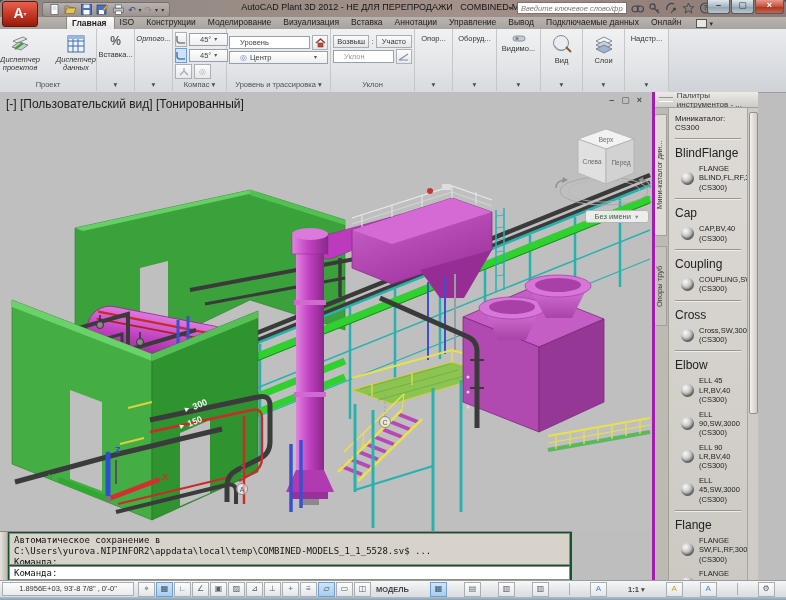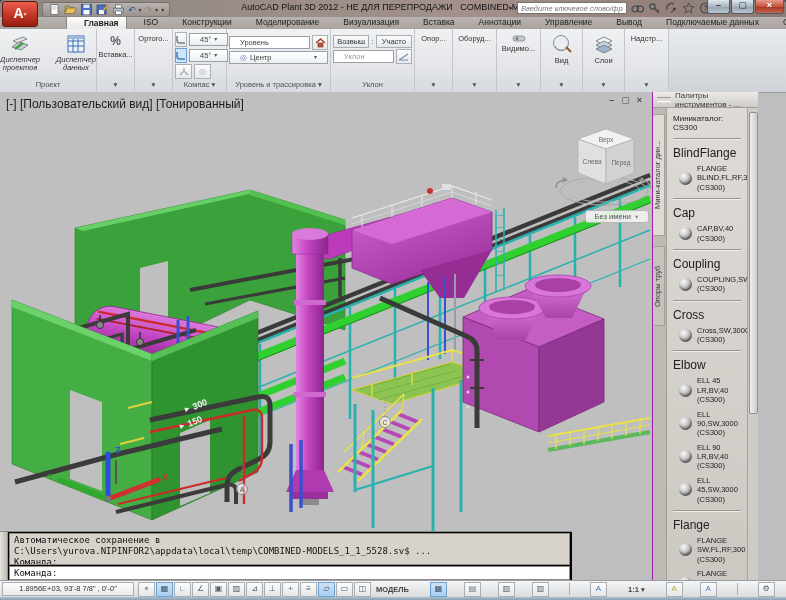--- a/index.html
+++ b/index.html
@@ -29,21 +29,21 @@
   .icbtn{width:13px;height:12px;display:inline-block;}
   #winbtns{position:absolute;right:2px;top:0;display:flex;}
   .wbtn{width:21px;height:13px;border:1px solid #4f5a66;border-top:none;text-align:center;
     line-height:11px;font-size:9px;color:#2c3540;font-weight:bold;
     background:linear-gradient(180deg,#dfe7ee,#a9b6c2 50%,#93a2b0 52%,#b9c5cf);
     border-radius:0 0 3px 3px;margin-left:1px;}
   .wbtn.close{width:27px;background:linear-gradient(180deg,#e8998c,#c4523d 50%,#a83420 52%,#c2664f);color:#fff;}
   
   #tabrow{position:absolute;left:0;top:17px;width:786px;height:12px;
     background:linear-gradient(180deg,#b9b4af,#a8a39e);display:flex;align-items:flex-end;padding-left:66px;box-sizing:border-box;}
-  .rtab{font-size:8.5px;color:#1d1d1d;padding:1px 7px 1px 17px;white-space:nowrap;margin-top:9px;}
+  .rtab{font-size:8.5px;color:#1d1d1d;padding:1px 7px 1px 5px;white-space:nowrap;margin-top:9px;}
   .rtab.active{background:linear-gradient(180deg,#fdfdfd,#e9e7e4);border:1px solid #8d8judge:none;
     border:1px solid #8d8882;border-bottom:none;border-radius:2px 2px 0 0;font-weight:bold;}
   #tab-extra{margin-left:8px;font-size:7px;color:#333;display:flex;align-items:center;gap:2px;padding-bottom:1px;}
   #tab-extra .box{width:9px;height:7px;border:1px solid #555;background:#e8e6e2;display:inline-block;}
   
   #ribbon{position:absolute;left:0;top:29px;width:786px;height:63px;
     background:linear-gradient(180deg,#f0f1f2 0%,#e3e5e8 60%,#d7dade 100%);
     border-bottom:1px solid #9a9da1;display:flex;}
   .rpanel{position:relative;height:62px;border-right:1px solid #c3c6ca;box-sizing:border-box;padding:2px 2px 12px 2px;}
   .plabel{position:absolute;left:0;right:0;bottom:0;height:11px;text-align:center;
@@ -66,21 +66,21 @@
   
   #viewport{position:absolute;left:0;top:92px;width:652px;height:439px;background:#bfbfbf;}
   #viewport svg{display:block;}
   #vp-label{position:absolute;left:6px;top:5px;font-size:12px;color:#1c1c1c;}
   #vp-ctrls{position:absolute;right:10px;top:3px;display:flex;gap:7px;font-size:9px;color:#4a4a4a;font-weight:bold;}
   #view-pill{position:absolute;right:3px;top:118px;width:62px;height:11px;
     background:rgba(242,242,242,.9);border:1px solid #b5b5b5;border-radius:3px;
     font-size:7.5px;color:#555;display:flex;align-items:center;justify-content:center;gap:3px;}
   #view-pill .arr{font-size:5.5px;color:#888;}
   
-  #cmdwin{position:absolute;left:0;top:531px;width:572px;height:49px;background:#000000;
+  #cmdwin{position:absolute;left:0;top:531px;width:572px;height:49px;background:#14532d;
     border-top:1px solid #8a8a8a;display:flex;}
   #cmd-grip{width:7px;background:linear-gradient(90deg,#e7e4df,#bcb8b2);border-right:1px solid #9a968f;}
   #cmd-main{flex:1;display:flex;flex-direction:column;font-family:"DejaVu Sans Mono","Liberation Mono",monospace;}
   #cmd-history{flex:1;background:#d7d3cb;border:1px solid #8f8b84;margin:1px 2px 0 1px;
     font-size:9px;color:#111;padding:1px 4px;overflow:hidden;line-height:11px;}
   #cmd-input{height:12px;background:#fff;border:1px solid #8f8b84;margin:1px 2px 1px 1px;
     font-size:9px;color:#111;padding:0 4px;line-height:12px;}
   
   #statusbar{position:absolute;left:0;top:580px;width:786px;height:17px;
     background:linear-gradient(180deg,#f5f6f7,#d9dbde);border-top:1px solid #9a9da1;
@@ -88,21 +88,21 @@
   #coords{min-width:124px;height:12px;font-size:7.5px;color:#333;background:linear-gradient(#fdfdfd,#e9ebed);
     border:1px solid #a9aeb3;text-align:center;line-height:12px;padding:0 3px;margin-right:3px;white-space:nowrap;}
   .sbtn{width:15px;height:13px;border:1px solid #a9aeb3;background:linear-gradient(#fcfcfd,#e3e6e9);
     font-size:8px;color:#5a6068;text-align:center;line-height:12px;flex:none;}
   .sbtn.on{background:linear-gradient(#cfe4f7,#a8cdec);border-color:#6f9fd0;color:#2c4a66;}
   .slabel{font-size:7.5px;font-weight:bold;color:#444;padding:0 4px;white-space:nowrap;}
   .ssep{width:1px;height:12px;background:#aab0b5;margin:0 3px;flex:none;}
   #sb-right{margin-left:auto;display:flex;align-items:center;gap:17px;}
   
   #palette{position:absolute;left:652px;top:92px;width:106px;height:488px;background:#c8c5c0;
-    border-left:1px solid #a21caf;box-sizing:border-box;}
+    border-left:3px solid #a21caf;box-sizing:border-box;}
   #pal-header{height:15px;background:linear-gradient(180deg,#ecebe8,#cfccc7);
     border-bottom:1px solid #a29e98;font-size:8px;color:#3a3a3a;display:flex;align-items:center;padding:0 4px;gap:4px;}
   #pal-grip{width:18px;height:3px;border-top:1px solid #9a968f;border-bottom:1px solid #fff;}
   #pal-body{position:relative;height:473px;display:flex;}
   #pal-tabs{width:13px;position:relative;background:#bdbab4;border-right:1px solid #a29e98;}
   .pal-tab{position:absolute;left:0;width:12px;writing-mode:vertical-rl;transform:rotate(180deg);
     font-size:7.5px;color:#3a3a3a;background:#c6c3bd;border:1px solid #a29e98;border-right:none;
     border-radius:0 3px 3px 0;text-align:center;padding:4px 0;box-sizing:border-box;white-space:nowrap;overflow:hidden;}
   .pal-tab.active{background:#dedbd5;}
   #pal-content{flex:1;background:linear-gradient(180deg,#dedbd6,#ccc9c3);padding:4px 4px 0 6px;overflow:hidden;}
@@ -245,21 +245,21 @@
     </div>
 
     <div class="rpanel" style="width:38px;">
       <div class="cp-top">
         <span style="font-size:12px;color:#5a5e63;font-weight:bold;">%</span>
         <span class="cp-label">Вставка...</span>
       </div>
       <div class="plabel">▾</div>
     </div>
 
-    <div class="rpanel" style="width:38px;">
+    <div class="rpanel" style="width:38px;font-style:italic;">
       <div class="cp-top">
           <span class="cp-label">Ортого...</span>
         </div>
       <div class="plabel">▾</div>
     </div>
 
     <div class="rpanel" style="width:54px;">
       <div class="rrow">
         <div class="minibtn">
             <svg width="10" height="9" viewBox="0 0 10 9">

